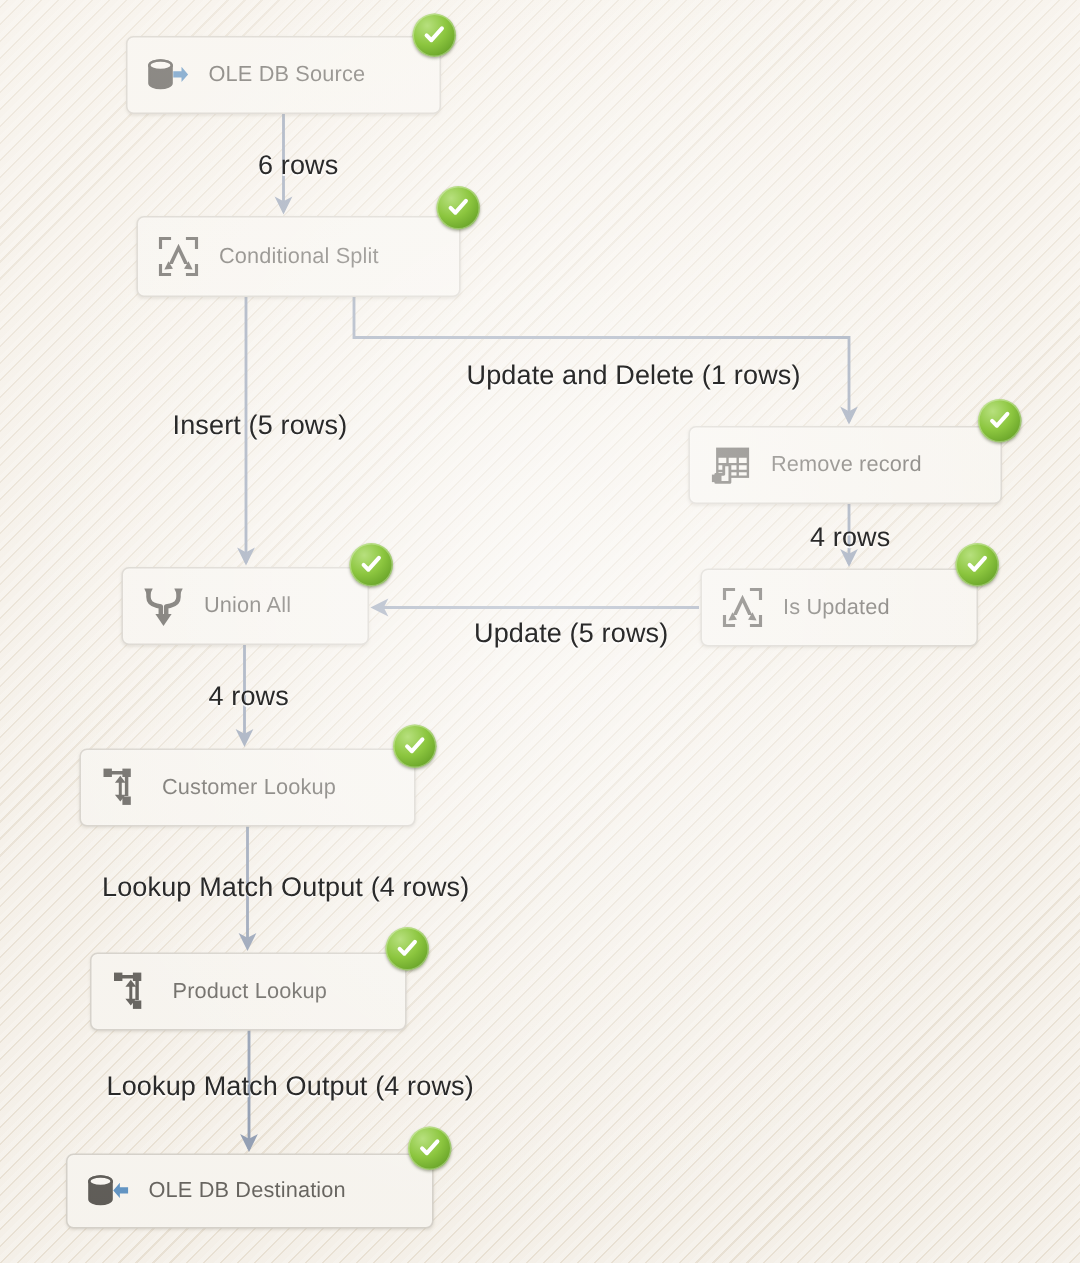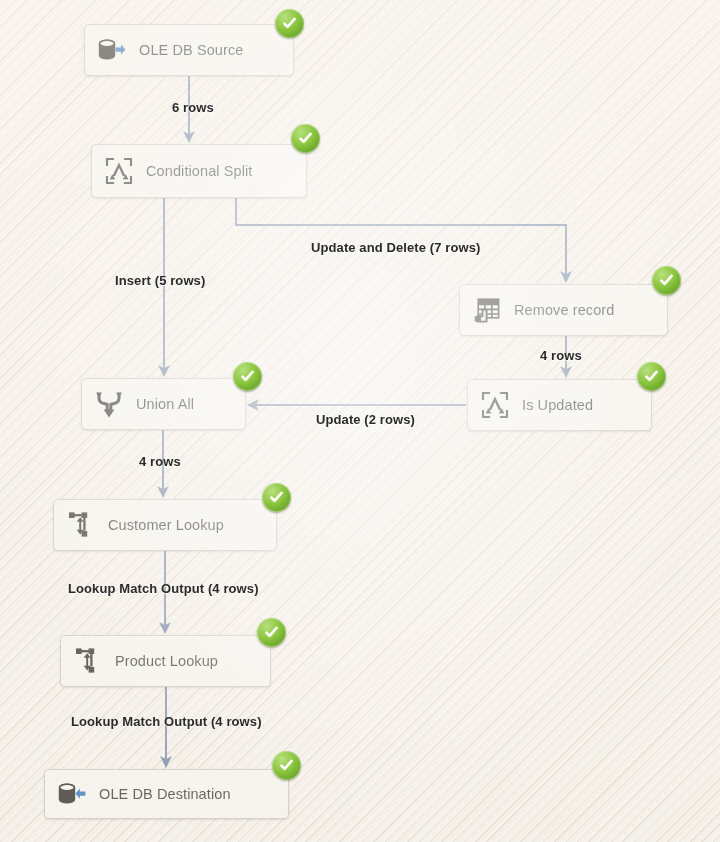--- a/index.html
+++ b/index.html
@@ -96,28 +96,27 @@
     display: flex;
     align-items: center;
     justify-content: center;
     z-index: 6;
   }
   .badge svg { display: block; }
 
   
   .wire-label {
     position: absolute;
-    font-size: 13px;
+    font-size: 18px;
     color: #2a2a2a;
     white-space: nowrap;
     font-family: "Liberation Sans", sans-serif;
     letter-spacing: 0.1px;
     z-index: 4;
     text-shadow: 0 1px 0 rgba(255,255,255,0.85);
-    font-weight: bold;
   }
 </style>
 </head>
 <body>
 
 <div id="canvas">
 
   <svg id="wires" viewBox="0 0 720 842" width="720" height="842">
     <defs>
       <marker id="arrow" viewBox="0 0 12 12" refX="9.2" refY="6" markerWidth="7.2" markerHeight="7.2" orient="auto-start-reverse">
@@ -139,23 +138,23 @@
       <path d="M 163 430 L 163 496" marker-end="url(#arrow)"></path>
 
       <path d="M 165 551 L 165 632" marker-end="url(#arrow)"></path>
 
       <path d="M 166 687 L 166 766" marker-end="url(#arrow)"></path>
     </g>
   </svg>
 
   <div class="wire-label" style="left:172px;top:100px">6 rows</div>
   <div class="wire-label" style="left:115px;top:273px">Insert (5 rows)</div>
-  <div class="wire-label" style="left:311px;top:240px">Update and Delete (7 rows)</div>
+  <div class="wire-label" style="left:311px;top:240px">Update and Delete (1 rows)</div>
   <div class="wire-label" style="left:540px;top:348px">4 rows</div>
-  <div class="wire-label" style="left:316px;top:412px">Update (2 rows)</div>
+  <div class="wire-label" style="left:316px;top:412px">Update (5 rows)</div>
   <div class="wire-label" style="left:139px;top:454px">4 rows</div>
   <div class="wire-label" style="left:68px;top:581px">Lookup Match Output (4 rows)</div>
   <div class="wire-label" style="left:71px;top:714px">Lookup Match Output (4 rows)</div>
 
   <div class="node" style="left:84px;top:24px;width:210px;height:52px">
     <span class="node-icon">
       <svg width="28" height="26" viewBox="0 0 28 26">
         <ellipse cx="9" cy="6.5" rx="7.4" ry="3.2" fill="#ffffff" stroke="#121212" stroke-width="1.6"></ellipse>
         <path d="M1.6 6.5 L1.6 18.5 A7.4 3.2 0 0 0 16.4 18.5 L16.4 6.5" fill="#121212" stroke="#121212" stroke-width="1.6" stroke-linejoin="round"></path>
         <ellipse cx="9" cy="6.5" rx="7.4" ry="3.2" fill="#ffffff" stroke="#121212" stroke-width="1.6"></ellipse>

